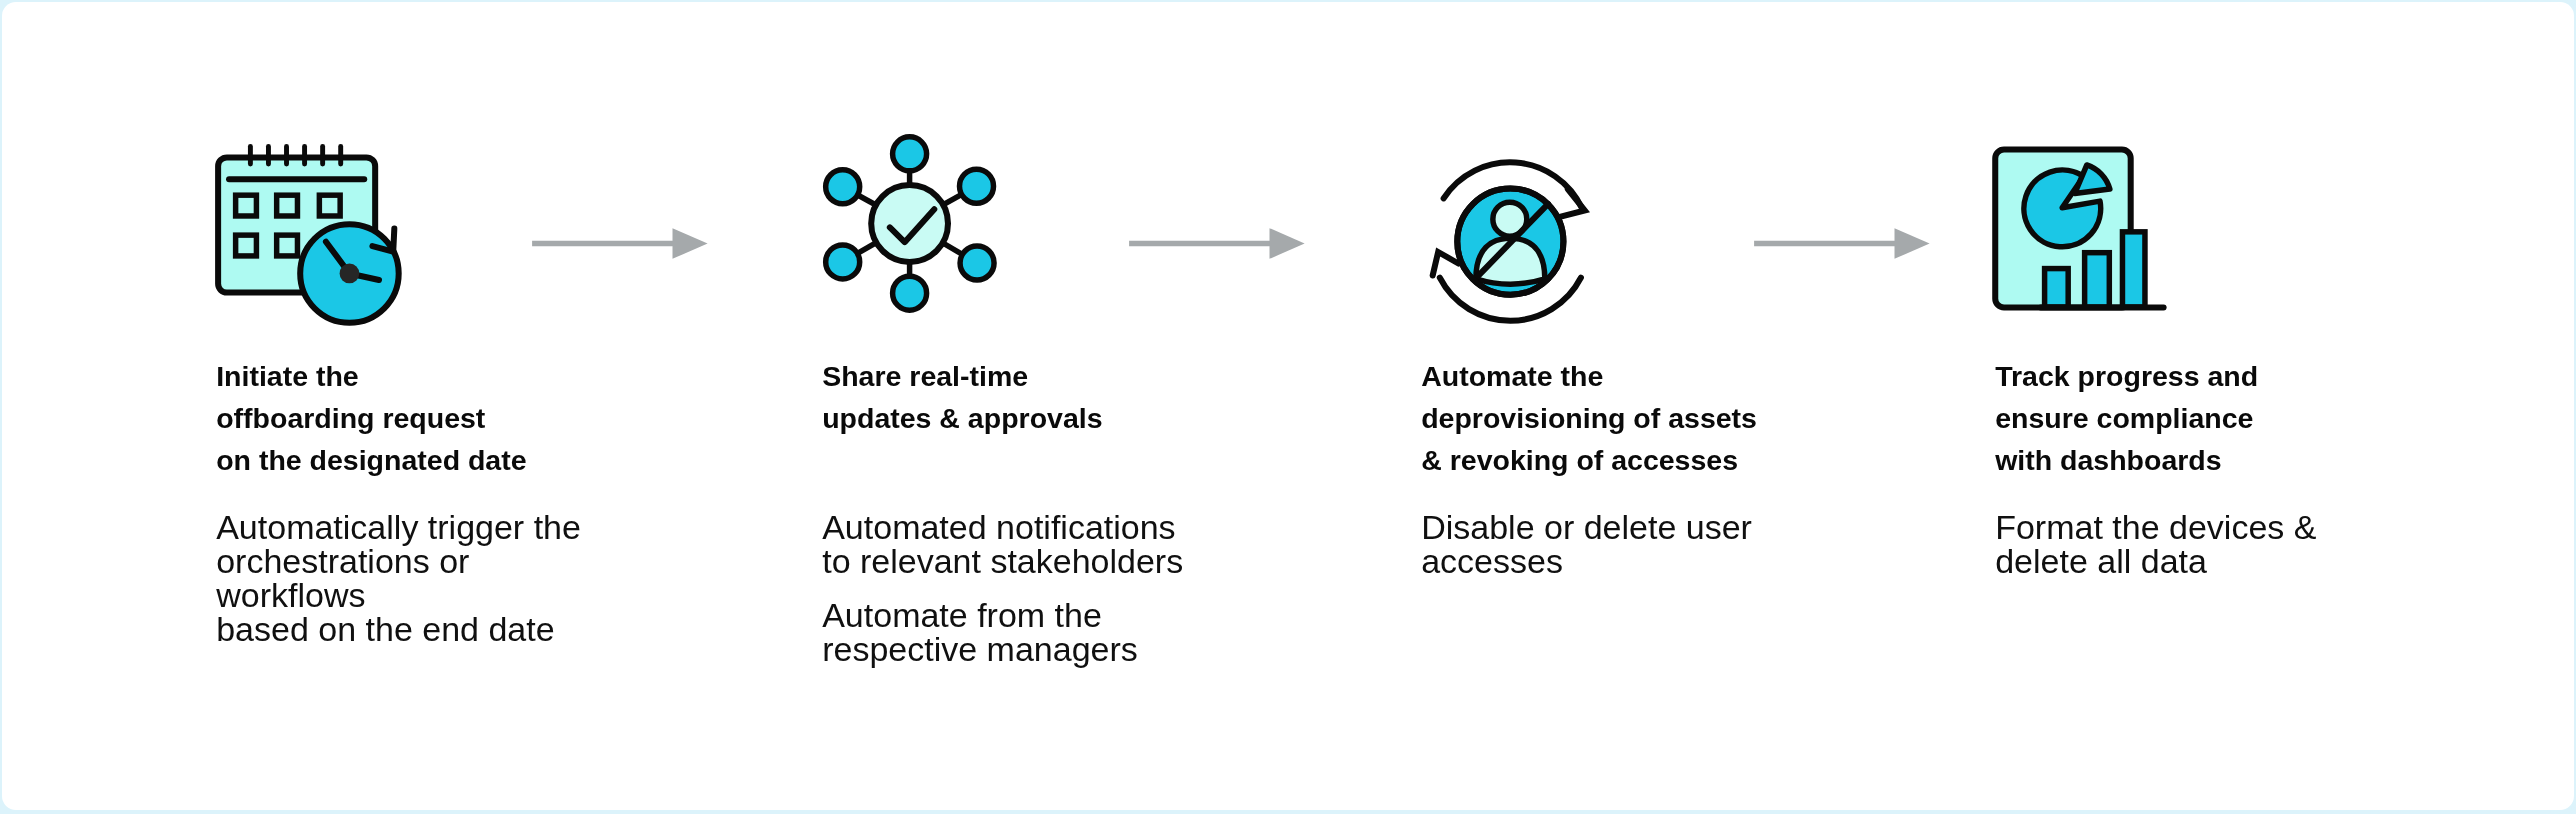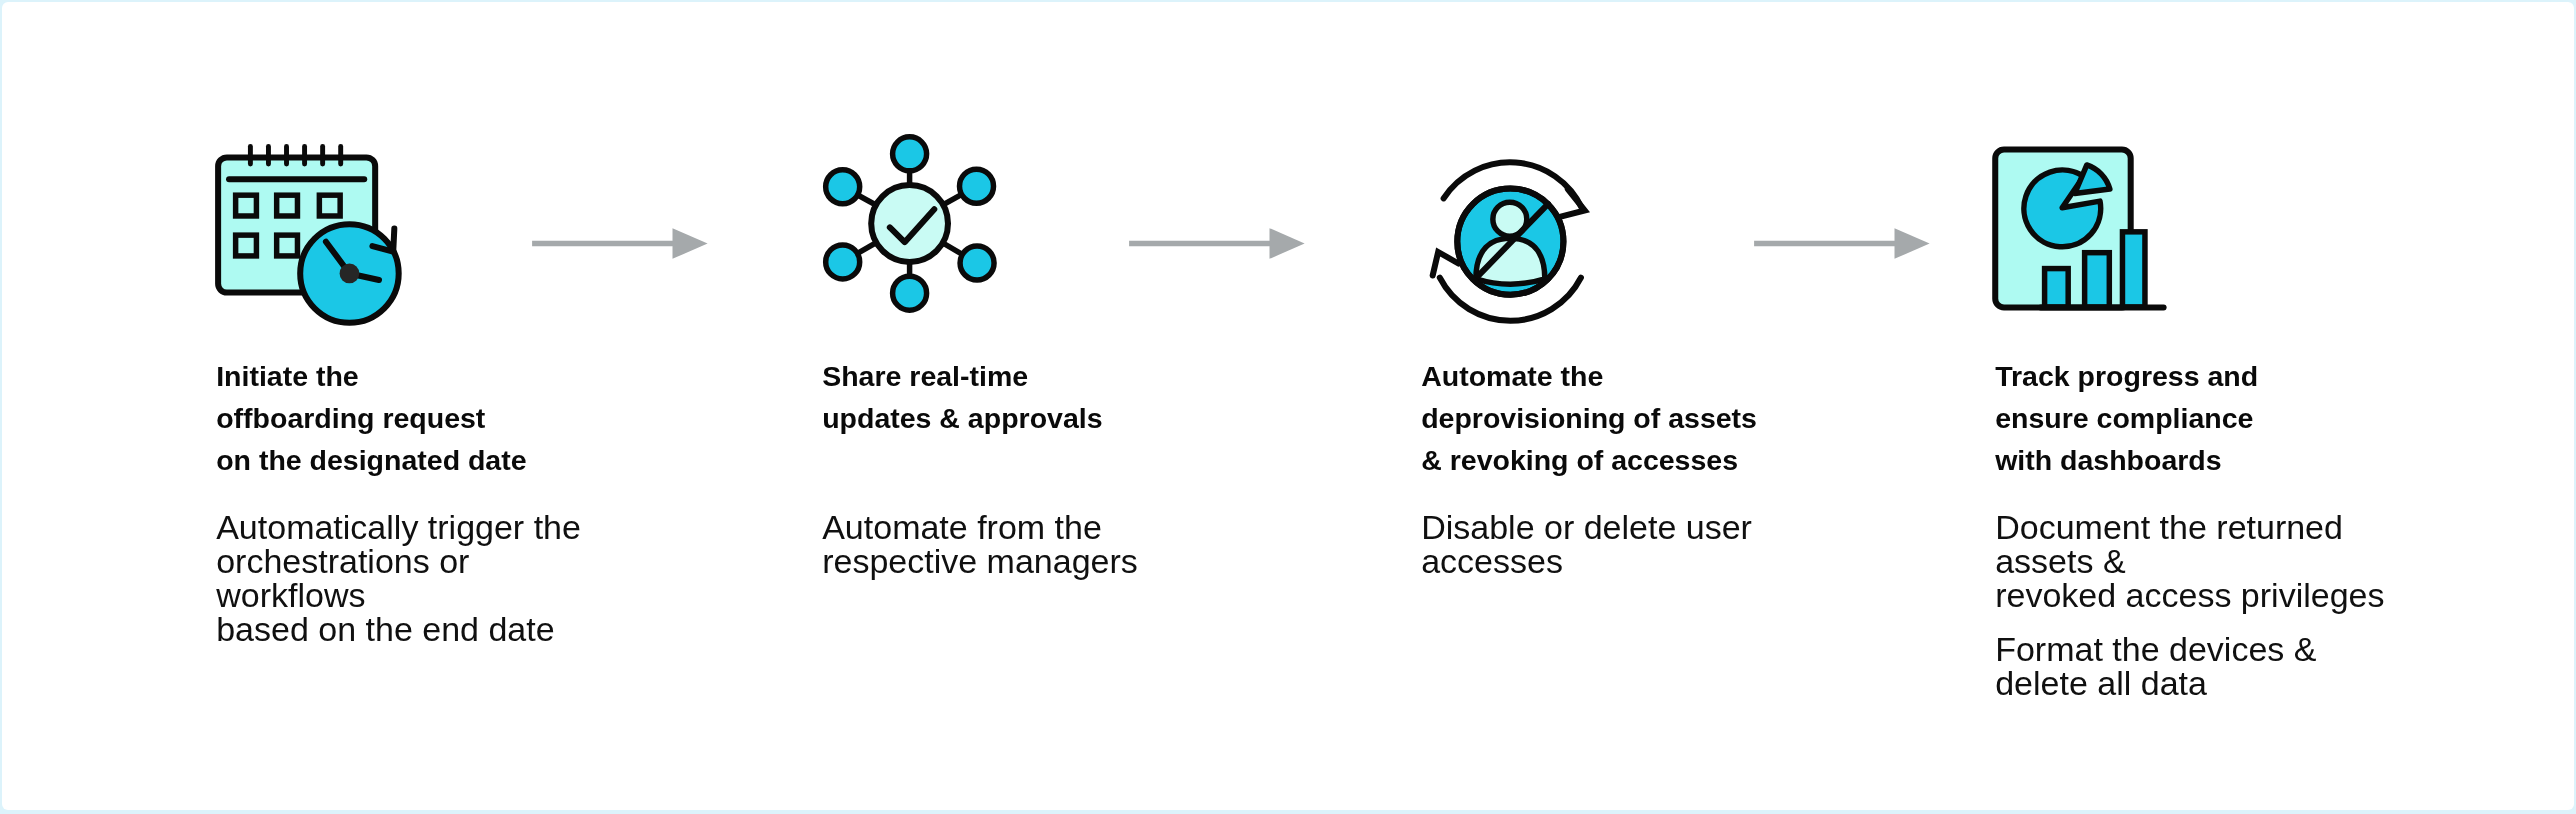--- a/index.html
+++ b/index.html
@@ -11,21 +11,21 @@
     position:relative;
     width:2576px;
     height:815px;
     background:#dcf3fb;
     overflow:hidden;
   }
   .sheet{
     position:absolute;
     left:2.2px; right:2.2px; top:2.2px; bottom:5px;
     background:#ffffff;
-    border-radius:6px;
+    border-radius:14px;
   }
   .step{
     position:absolute;
     top:0;
     height:100%;
   }
   .step-1{left:214px;width:383px;}
   .step-2{left:820px;width:372px;}
   .step-3{left:1391px;width:416px;margin-left:28px;}
   .step-4{left:1993px;width:449px;}
@@ -143,20 +143,22 @@
           <circle cx="45" cy="98" r="31"></circle>
           <circle cx="289" cy="97" r="31"></circle>
           <circle cx="45" cy="235" r="31"></circle>
           <circle cx="290" cy="237" r="31"></circle>
           <circle cx="167" cy="292" r="31"></circle>
         </g>
       </svg>
       <h3 class="title">Share real-time
 updates &amp; approvals</h3>
       <div class="body">
+        <p>Automated notifications
+to relevant stakeholders</p>
         <p>Automate from the
 respective managers</p>
       </div>
     </section>
 
     <svg class="arrow arrow-2" viewBox="0 0 330 60" aria-hidden="true">
       <line x1="2" y1="30" x2="262" y2="30" stroke="#a5a9ab" stroke-width="10"></line>
       <polygon points="258,2 258,58 322,30" fill="#a5a9ab"></polygon>
     </svg>
 
@@ -206,22 +208,20 @@
           <rect x="178" y="200" width="45" height="99"></rect>
           <rect x="247" y="162" width="41" height="137"></rect>
         </g>
 
         <line x1="98" y1="300" x2="322" y2="300" stroke="#0a0a0a" stroke-width="11" stroke-linecap="round"></line>
       </svg>
       <h3 class="title">Track progress and
 ensure compliance
 with dashboards</h3>
       <div class="body">
-        <p>Document the returned assets &amp;
-revoked access privileges</p>
         <p>Format the devices &amp;
 delete all data</p>
       </div>
     </section>
 
   </div>
 </div>
 
 
 </body></html>

